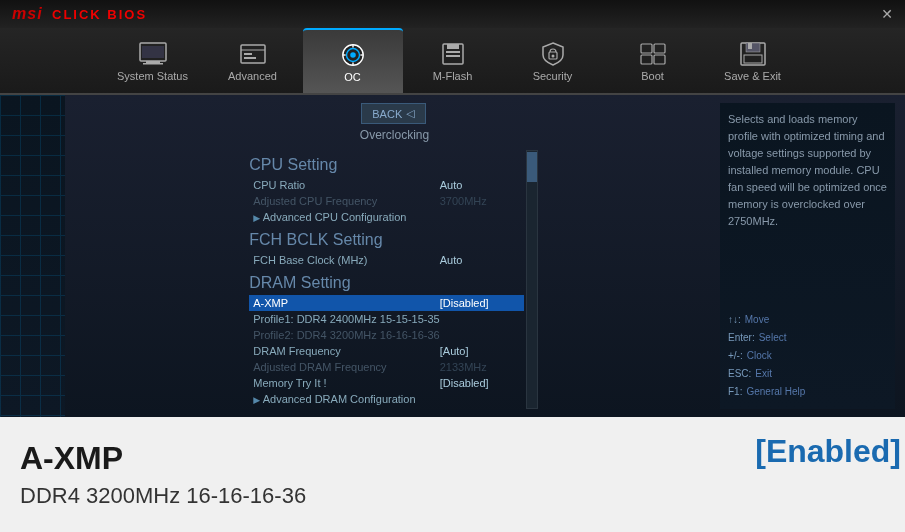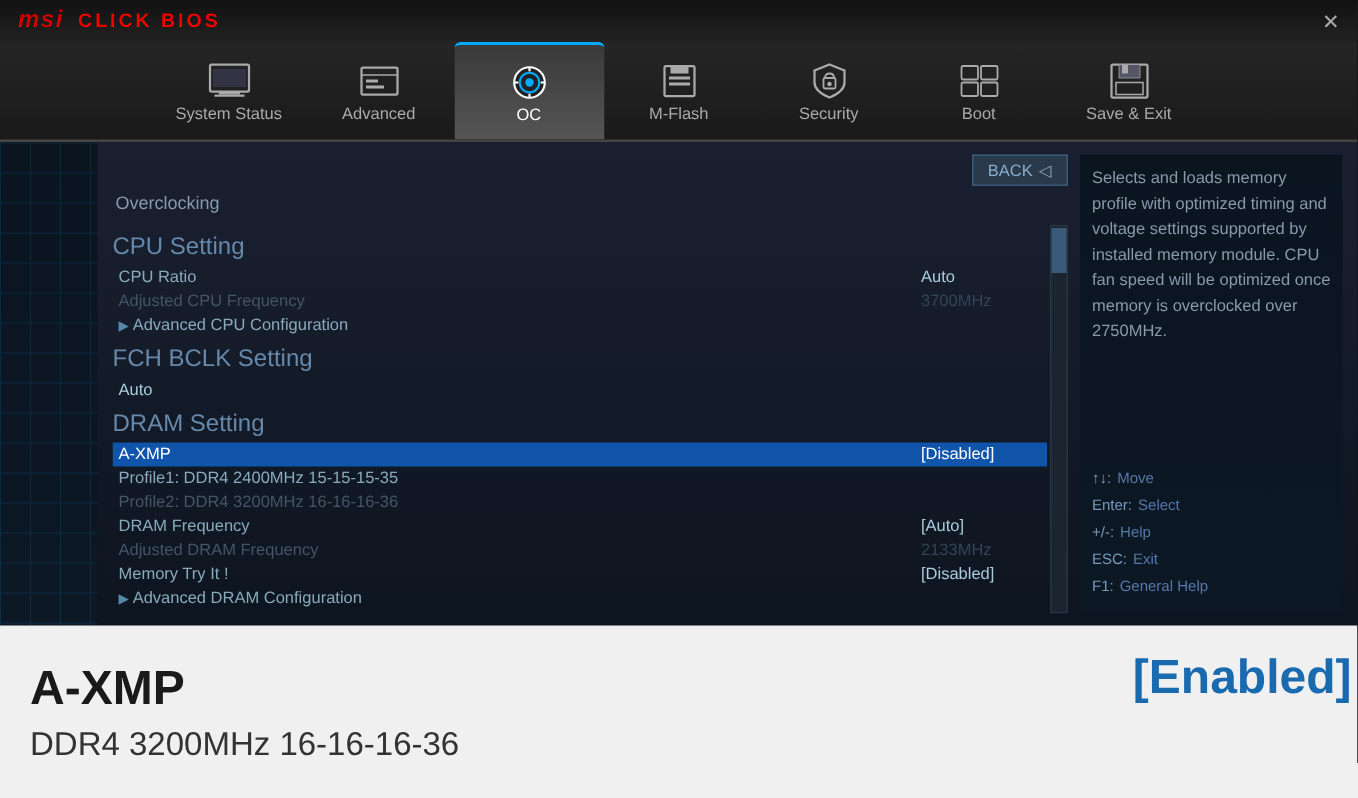--- a/index.html
+++ b/index.html
@@ -133,20 +133,21 @@
       position: relative;
       overflow: hidden;
     }
 
     
     .bios-center {
       flex: 1;
       display: flex;
       flex-direction: column;
       gap: 0;
+      align-items: center;
     }
 
     .bios-header {
       display: flex;
       justify-content: flex-end;
       margin-bottom: 4px;
     }
 
     .back-btn {
       background: #2a3a4a;
@@ -471,20 +472,21 @@
             <span class="setting-name">Adjusted CPU Frequency</span>
             <span class="setting-value">3700MHz</span>
           </div>
           <div class="setting-row has-arrow">
             <span class="setting-name">Advanced CPU Configuration</span>
             <span class="setting-value"></span>
           </div>
 
           <div class="setting-section-label">FCH BCLK Setting</div>
           <div class="setting-row">
+            <span class="setting-name">FCH Base Clock (MHz)</span>
             <span class="setting-value">Auto</span>
           </div>
 
           <div class="setting-section-label">DRAM Setting</div>
 
           <div class="setting-row selected" style="background:#1155aa; padding: 2px 4px;">
             <span class="setting-name">A-XMP</span>
             <span class="setting-value">[Disabled]</span>
           </div>
           <div class="setting-row">
@@ -528,21 +530,21 @@
         <div class="key-row">
           <span class="key">↑↓:</span>
           <span>Move</span>
         </div>
         <div class="key-row">
           <span class="key">Enter:</span>
           <span>Select</span>
         </div>
         <div class="key-row">
           <span class="key">+/-:</span>
-          <span>Help</span>
+          <span>Clock</span>
         </div>
         <div class="key-row">
           <span class="key">ESC:</span>
           <span>Exit</span>
         </div>
         <div class="key-row">
           <span class="key">F1:</span>
           <span>General Help</span>
         </div>
       </div>

